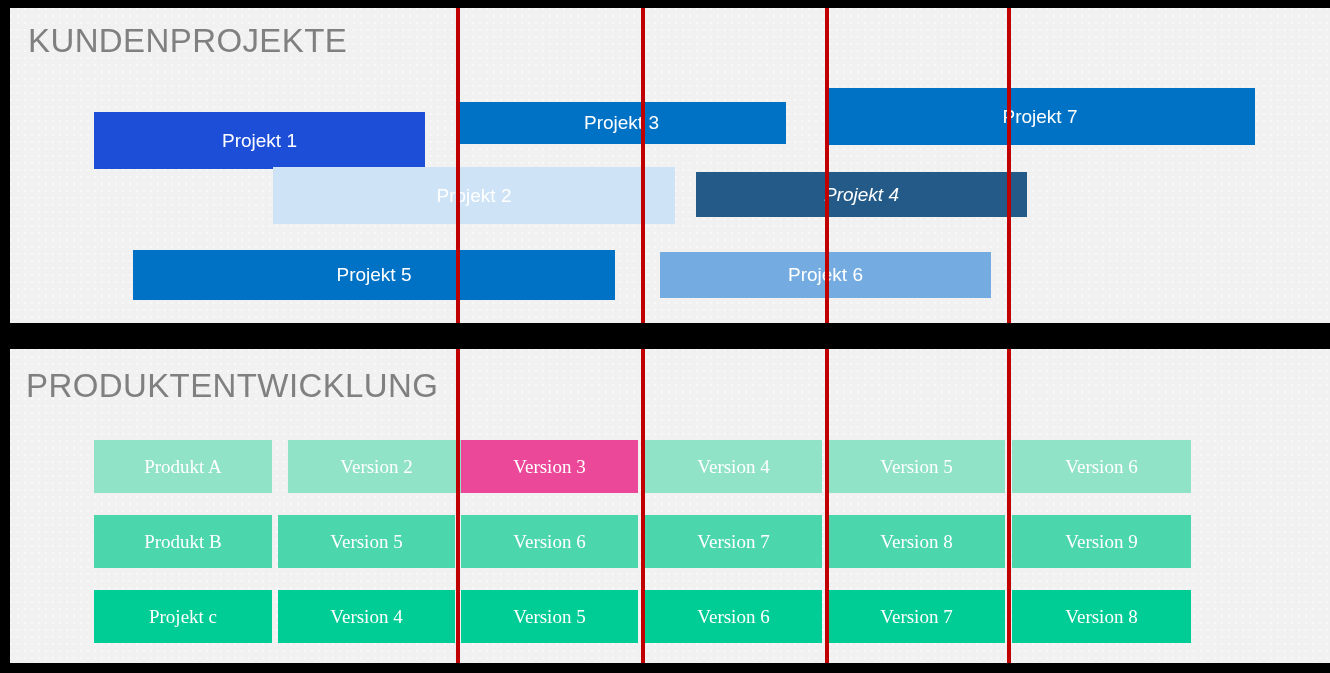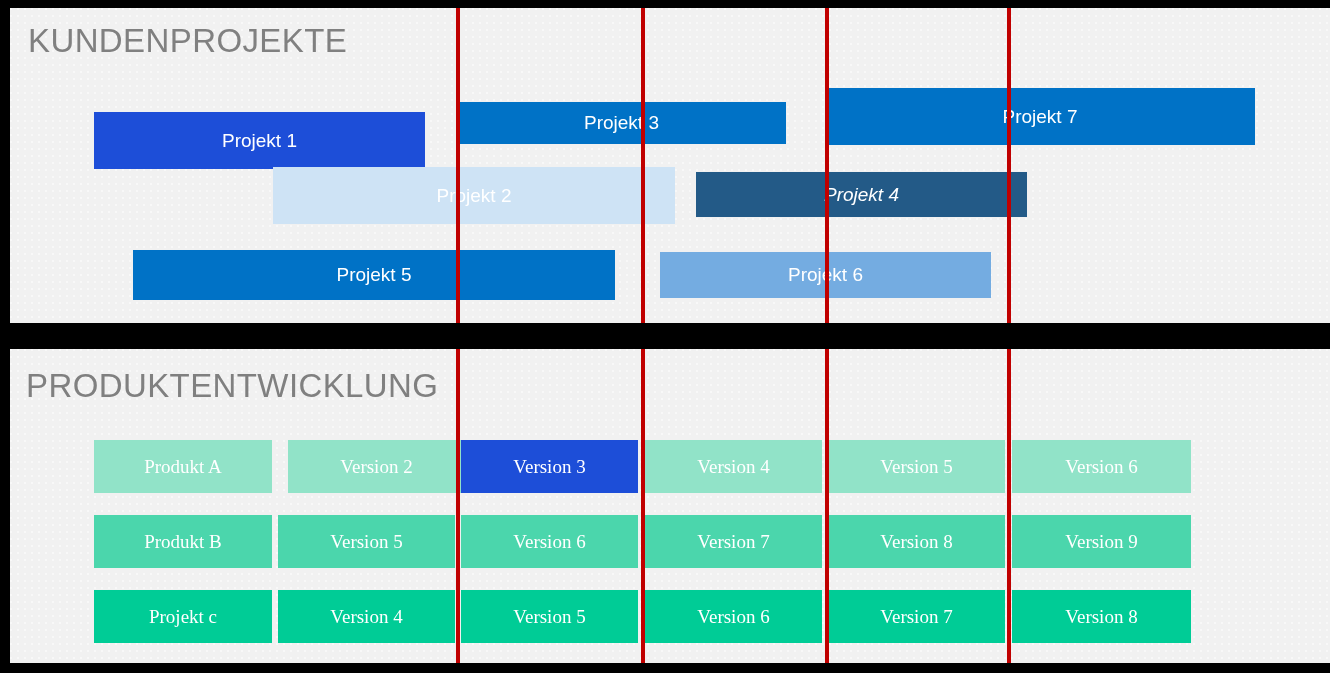--- a/index.html
+++ b/index.html
@@ -122,21 +122,21 @@
       <div class="bar" style="left: 825px; top: 88px; width: 430px; height: 57px; background: rgb(0, 114, 198);">Projekt 7</div>
       <div class="bar" style="left: 273px; top: 167px; width: 402px; height: 57px; background: rgb(206, 227, 245);">Projekt 2</div>
       <div class="bar" style="left: 696px; top: 172px; width: 331px; height: 45px; background: rgb(35, 90, 135); font-style: italic;">Projekt 4</div>
       <div class="bar" style="left: 133px; top: 250px; width: 482px; height: 50px; background: rgb(0, 114, 198); text-align: center;">Projekt 5</div>
       <div class="bar" style="left: 660px; top: 252px; width: 331px; height: 46px; background: rgb(116, 172, 225);">Projekt 6</div>
     </div>
 
   <div id="table-layer">
       <div class="cell" style="left: 94px; top: 440px; width: 178px; height: 53px; background: rgb(145, 227, 200);">Produkt A</div>
       <div class="cell" style="left: 278px; top: 440px; width: 177px; height: 53px; background: rgb(145, 227, 200); margin-left: 10px;">Version 2</div>
-      <div class="cell" style="left: 461px; top: 440px; width: 177px; height: 53px; background: #1d4ed8;">Version 3</div>
+      <div class="cell" style="left: 461px; top: 440px; width: 177px; height: 53px; background: #ec4899;">Version 3</div>
       <div class="cell" style="left: 645px; top: 440px; width: 177px; height: 53px; background: rgb(145, 227, 200);">Version 4</div>
       <div class="cell" style="left: 828px; top: 440px; width: 177px; height: 53px; background: rgb(145, 227, 200);">Version 5</div>
       <div class="cell" style="left: 1012px; top: 440px; width: 179px; height: 53px; background: rgb(145, 227, 200);">Version 6</div>
       <div class="cell" style="left: 94px; top: 515px; width: 178px; height: 53px; background: rgb(75, 214, 172);">Produkt B</div>
       <div class="cell" style="left: 278px; top: 515px; width: 177px; height: 53px; background: rgb(75, 214, 172);">Version 5</div>
       <div class="cell" style="left: 461px; top: 515px; width: 177px; height: 53px; background: rgb(75, 214, 172);">Version 6</div>
       <div class="cell" style="left: 645px; top: 515px; width: 177px; height: 53px; background: rgb(75, 214, 172);">Version 7</div>
       <div class="cell" style="left: 828px; top: 515px; width: 177px; height: 53px; background: rgb(75, 214, 172);">Version 8</div>
       <div class="cell" style="left: 1012px; top: 515px; width: 179px; height: 53px; background: rgb(75, 214, 172);">Version 9</div>
       <div class="cell" style="left: 94px; top: 590px; width: 178px; height: 53px; background: rgb(0, 204, 150);">Projekt c</div>

